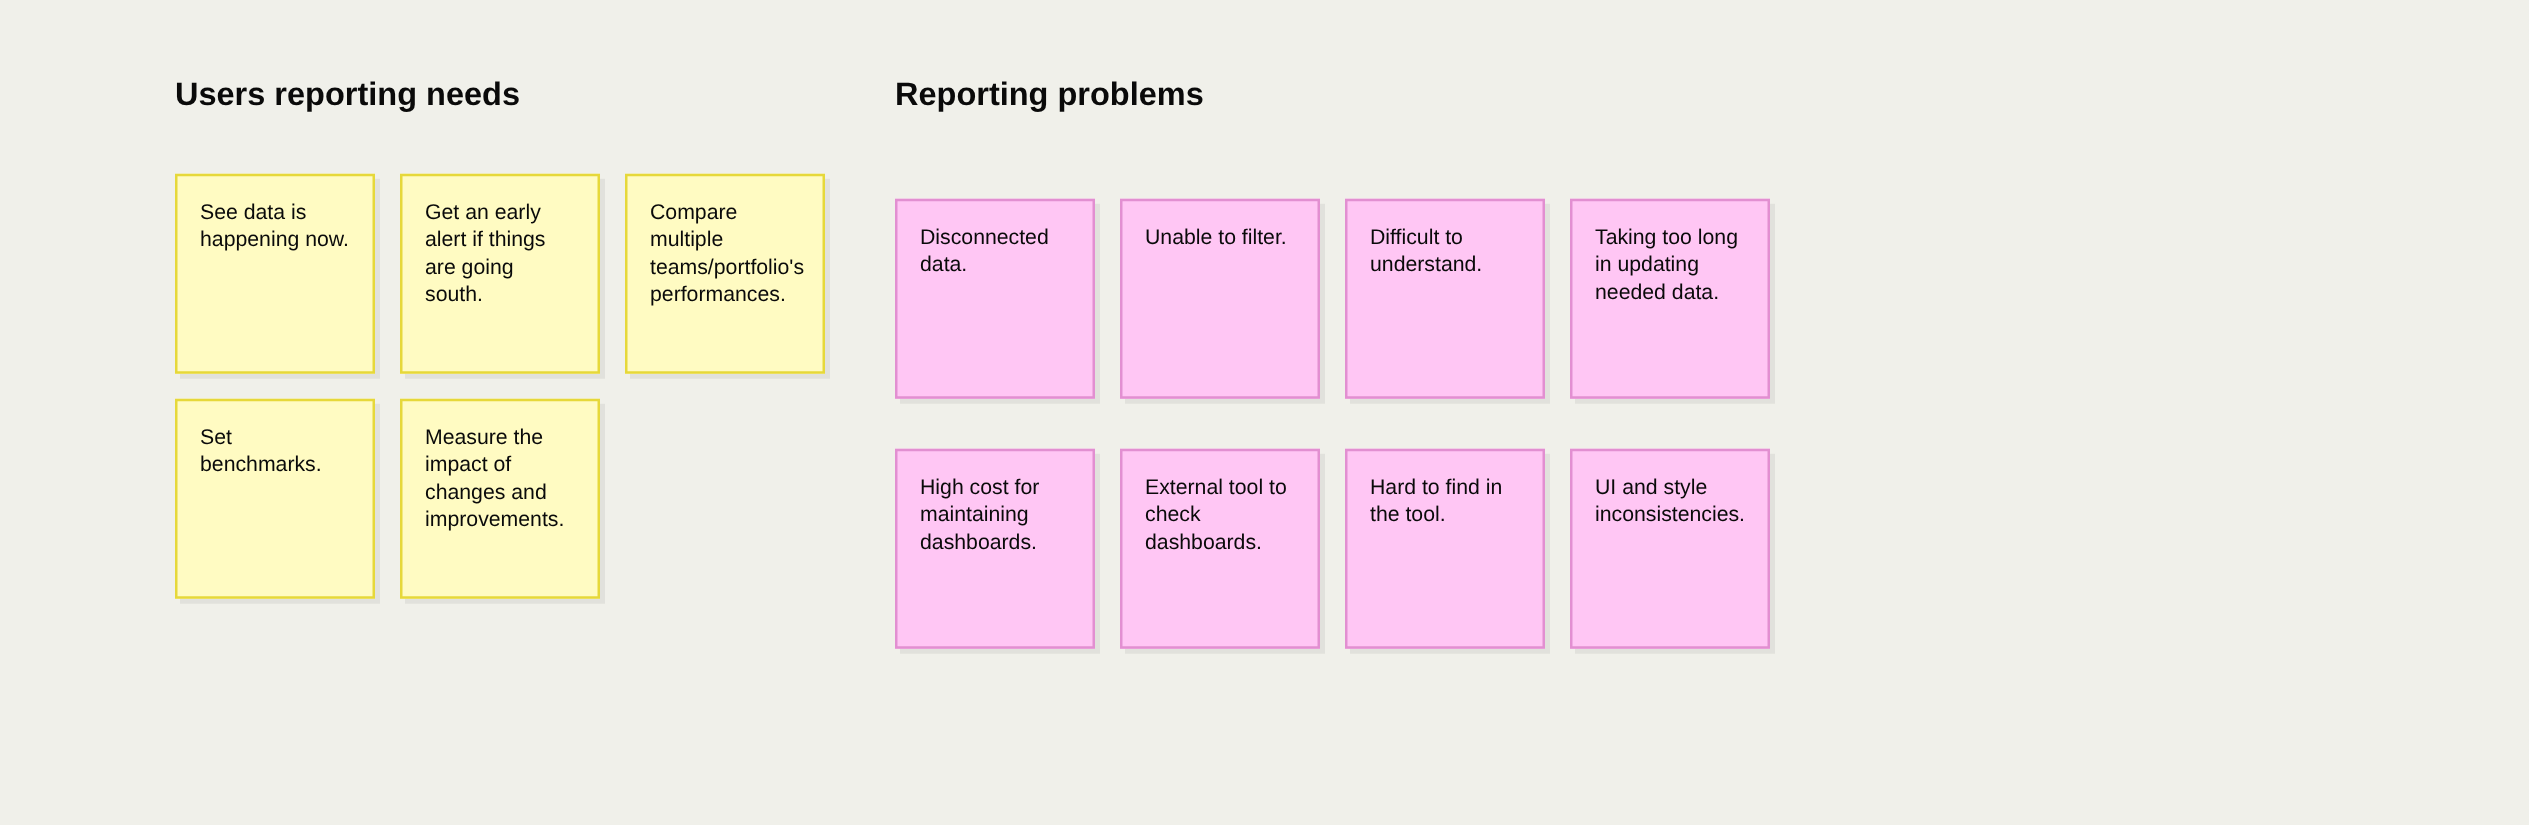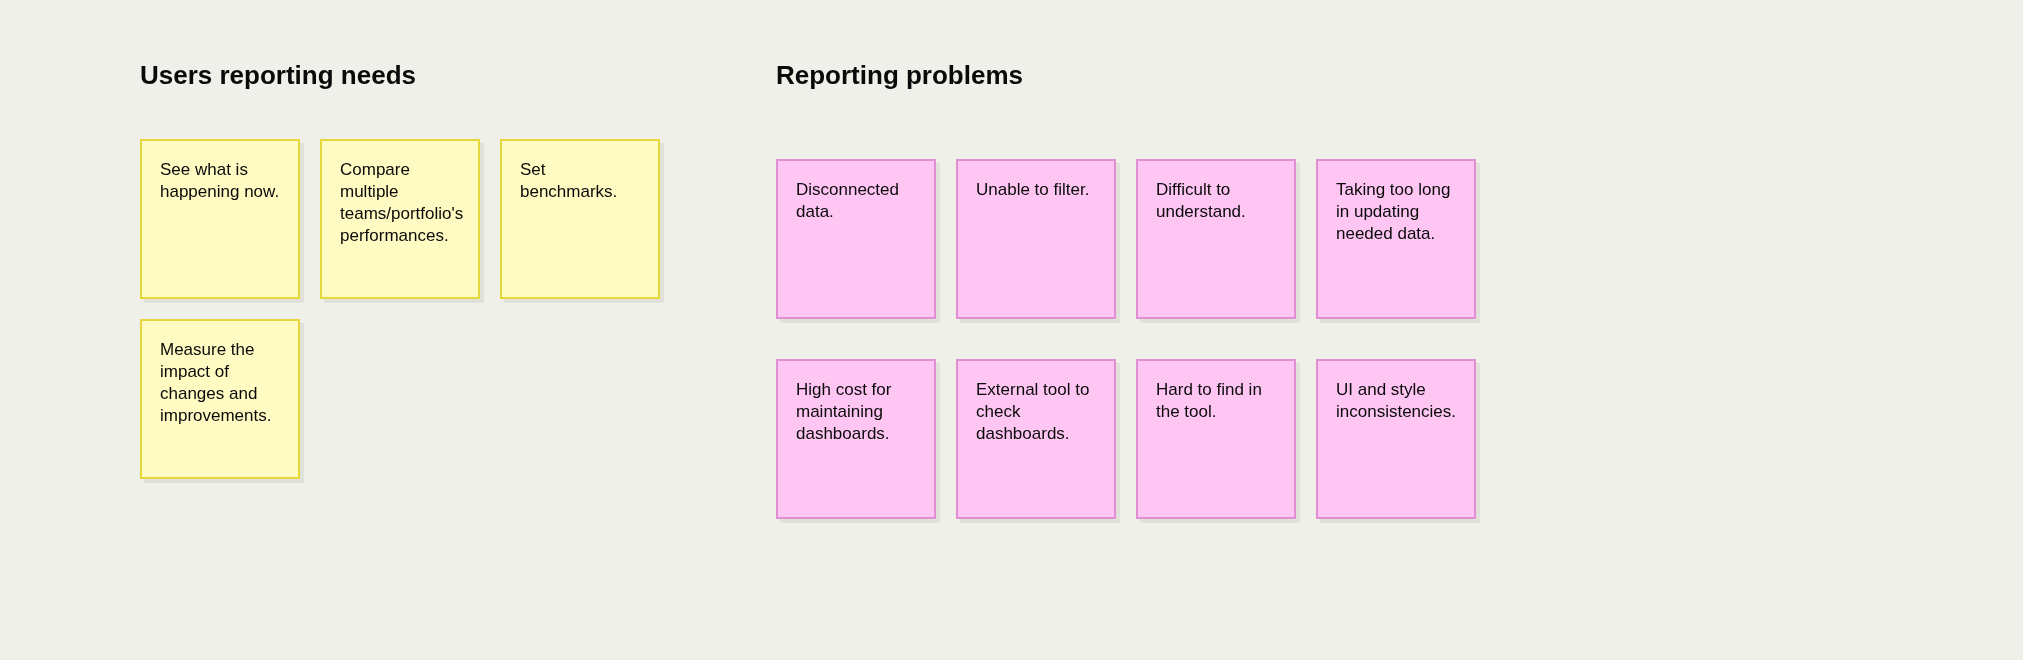--- a/index.html
+++ b/index.html
@@ -9,21 +9,21 @@
     }
     body {
       background: #f0f0ea;
       font-family: -apple-system, BlinkMacSystemFont, "Helvetica Neue", Helvetica, Arial, sans-serif;
       width: 2023px;
       height: 660px;
       padding: 60px 140px;
     }
     .board {
       display: flex;
-      gap: 116px;
+      gap: 56px;
     }
     .column {
       display: flex;
       flex-direction: column;
     }
     .col-title {
       font-size: 26px;
       font-weight: 700;
       color: #0a0a0a;
       margin-bottom: 48px;
@@ -58,21 +58,22 @@
     }
   </style>
 </head>
 <body>
 
 <div class="board">
 
   <div class="column">
     <h2 class="col-title">Users reporting needs</h2>
     <div class="cards three">
-      <div class="card yellow"><span>See what is happening now.</span></div>
+      <div class="card yellow"><span>See data is happening now.</span></div>
+      <div class="card yellow"><span>Get an early alert if things are going south.</span></div>
       <div class="card yellow"><span>Compare multiple teams/portfolio's performances.</span></div>
       <div class="card yellow"><span>Set benchmarks.</span></div>
       <div class="card yellow"><span>Measure the impact of changes and improvements.</span></div>
     </div>
   </div>
 
   <div class="column">
     <h2 class="col-title">Reporting problems</h2>
     <div class="cards four">
       <div class="card pink"><span>Disconnected data.</span></div>

